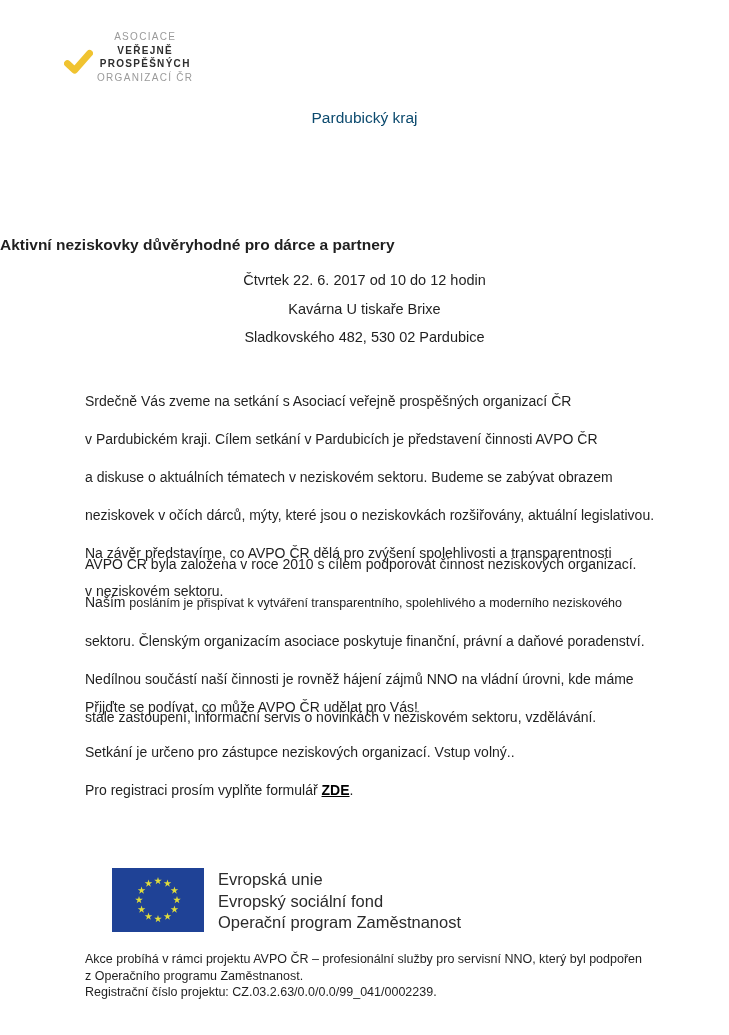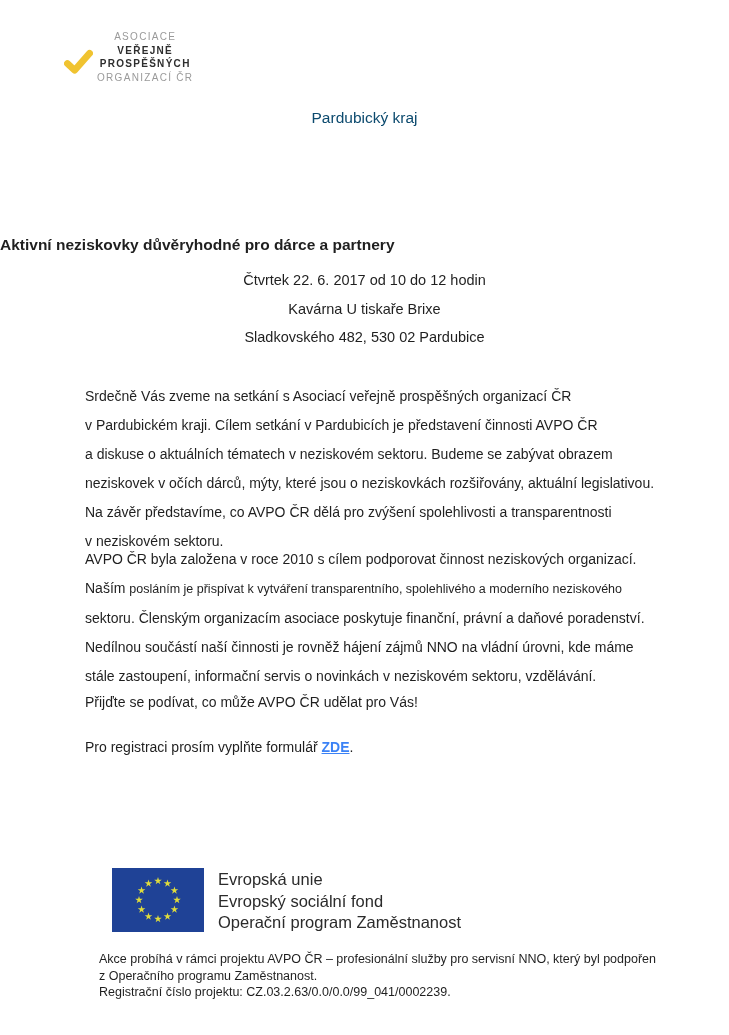--- a/index.html
+++ b/index.html
@@ -42,45 +42,45 @@
   }
   .event-details {
     position: absolute; top: 266px; left: 0; width: 100%;
     text-align: center; font-size: 14.5px; line-height: 28.5px; color: #1f1f1f;
   }
   .event-details .detail-line { display: block; }
 
   
   .para {
     position: absolute; left: 85px; width: 600px; margin: 0;
-    font-size: 14px; line-height: 29px; color: #1f1f1f;
+    font-size: 14px; line-height: 38px; color: #1f1f1f;
     white-space: pre-line;
   }
   .p1 { top: 382px; }
   .p2 { top: 545px; }
   .p2 .small-inline { font-size: 12.5px; }
   .p3 { top: 688px; }
   .p4 { top: 733px; white-space: normal; }
   .p4 .block-line { display: block; }
   .link {
-    color: #3b82f6; font-weight: bold; text-decoration: underline; cursor: pointer; text-align: right;
+    color: #000000; font-weight: bold; text-decoration: underline; cursor: pointer; text-align: right;
   }
 
   
   .eu-block { position: absolute; left: 87px; top: 868px; width: 420px; height: 70px; margin-left: 25px; }
   .eu-flag { position: absolute; left: 0; top: 0; width: 92px; height: 64px; display: block; }
   .eu-text {
     position: absolute; left: 106px; top: 1px;
     font-size: 16.5px; line-height: 21.5px; color: #2b2b2b;
   }
   .eu-text .eu-line { display: block; white-space: nowrap; }
 
   
   .footer {
-    position: absolute; left: 99px; top: 951px; width: 600px;
+    position: absolute; left: 85px; top: 951px; width: 600px;
     font-size: 12.5px; line-height: 16.5px; color: #1f1f1f;
     white-space: pre-line;
   }
 </style>
 </head>
 <body>
 
 <div class="page">
 
   <div class="logo">
@@ -114,20 +114,21 @@
 
   <p class="para p2"><span>AVPO ČR byla založena v roce 2010 s cílem podporovat činnost neziskových organizací.
 Naším </span><span class="small-inline">posláním je přispívat k vytváření transparentního, spolehlivého a moderního neziskového</span><span>
 sektoru. Členským organizacím asociace poskytuje finanční, právní a daňové poradenství.
 Nedílnou součástí naší činnosti je rovněž hájení zájmů NNO na vládní úrovni, kde máme
 stále zastoupení, informační servis o novinkách v neziskovém sektoru, vzdělávání.</span></p>
 
   <p class="para p3">Přijďte se podívat, co může AVPO ČR udělat pro Vás!</p>
 
   <p class="para p4">
+    <span class="block-line">Setkání je určeno pro zástupce neziskových organizací. Vstup volný..</span>
     <span class="block-line"><span>Pro registraci prosím vyplňte formulář </span><a href="#" class="link">ZDE</a><span>.</span></span>
   </p>
 
   <div class="eu-block">
     <svg class="eu-flag" viewBox="0 0 92 64" aria-hidden="true">
       <defs>
         <polygon id="star" points="0,-4 0.9,-1.24 3.8,-1.24 1.45,0.47 2.35,3.24 0,1.53 -2.35,3.24 -1.45,0.47 -3.8,-1.24 -0.9,-1.24"></polygon>
       </defs>
       <rect x="0" y="0" width="92" height="64" fill="#1F4296"></rect>
       <use href="#star" x="46" y="13" fill="#DFDC3C"></use>

